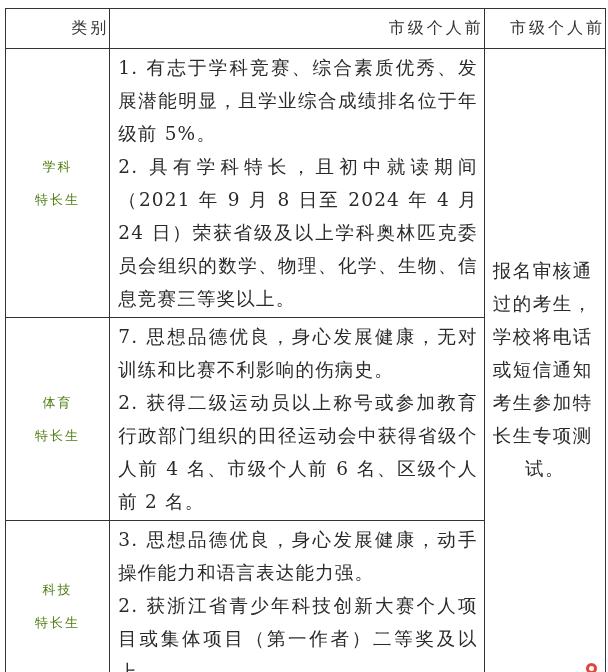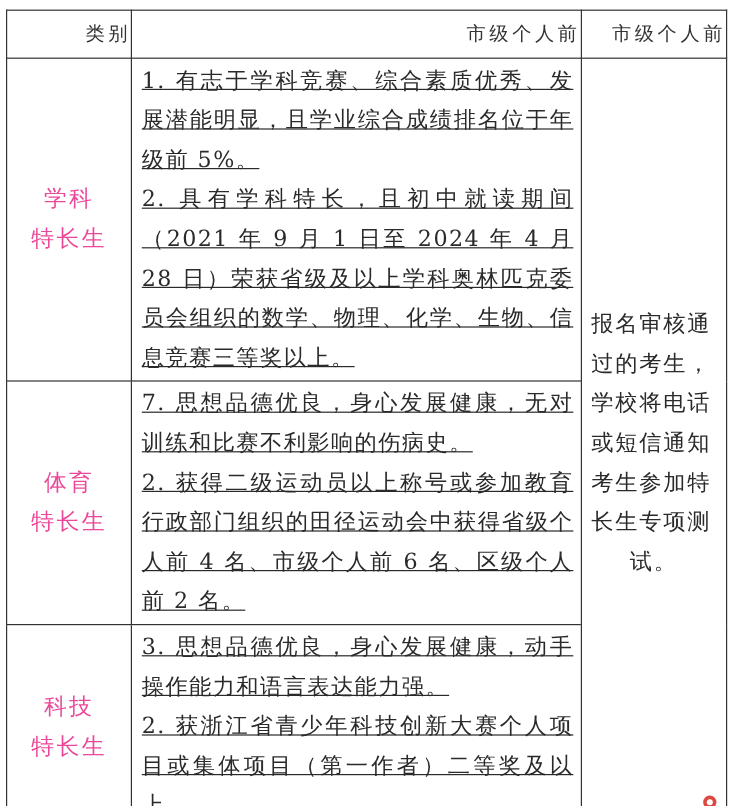--- a/index.html
+++ b/index.html
@@ -34,33 +34,32 @@
       height: 39px;
       text-align: right;
       letter-spacing: 3px;
       color: #333;
     }
     .col-cat { width: 104px; }
     .col-cond { width: 374px; }
     .col-review { width: 121px; }
     .cat-cell {
       text-align: center;
-      font-size: 19px;
+      font-size: 13px;
       line-height: 33px;
       letter-spacing: 2px;
-      color: #ec4899;
+      color: #4d7c0f;
     }
     .cond-cell {
       padding: 2px 6px 2px 8px !important;
       font-size: 18.5px;
       line-height: 33px;
       letter-spacing: 1.2px;
       text-align: justify;
       color: #2a2a2a;
-      text-decoration: underline;
     }
     .cond-cell p {
       margin: 0;
     }
     .review-cell {
       padding: 0 8px !important;
       font-size: 18.5px;
       line-height: 33px;
       letter-spacing: 1.5px;
       color: #2a2a2a;
@@ -119,21 +118,21 @@
     </tr>
   </thead>
   <tbody>
     <tr class="row-1">
       <td class="cat-cell">
         <div>学科</div>
         <div>特长生</div>
       </td>
       <td class="cond-cell">
         <p>1. 有志于学科竞赛、综合素质优秀、发展潜能明显，且学业综合成绩排名位于年级前 5%。</p>
-        <p>2. 具有学科特长，且初中就读期间（2021 年 9 月 1 日至 2024 年 4 月 28 日）荣获省级及以上学科奥林匹克委员会组织的数学、物理、化学、生物、信息竞赛三等奖以上。</p>
+        <p>2. 具有学科特长，且初中就读期间（2021 年 9 月 8 日至 2024 年 4 月 24 日）荣获省级及以上学科奥林匹克委员会组织的数学、物理、化学、生物、信息竞赛三等奖以上。</p>
       </td>
       <td class="review-cell" rowspan="3">
         <span>报名审核通过的考生，学校将电话或短信通知考生参加特长生专项测</span>
         <span class="last-line">试。</span>
       </td>
     </tr>
     <tr class="row-2">
       <td class="cat-cell">
         <div>体育</div>
         <div>特长生</div>

